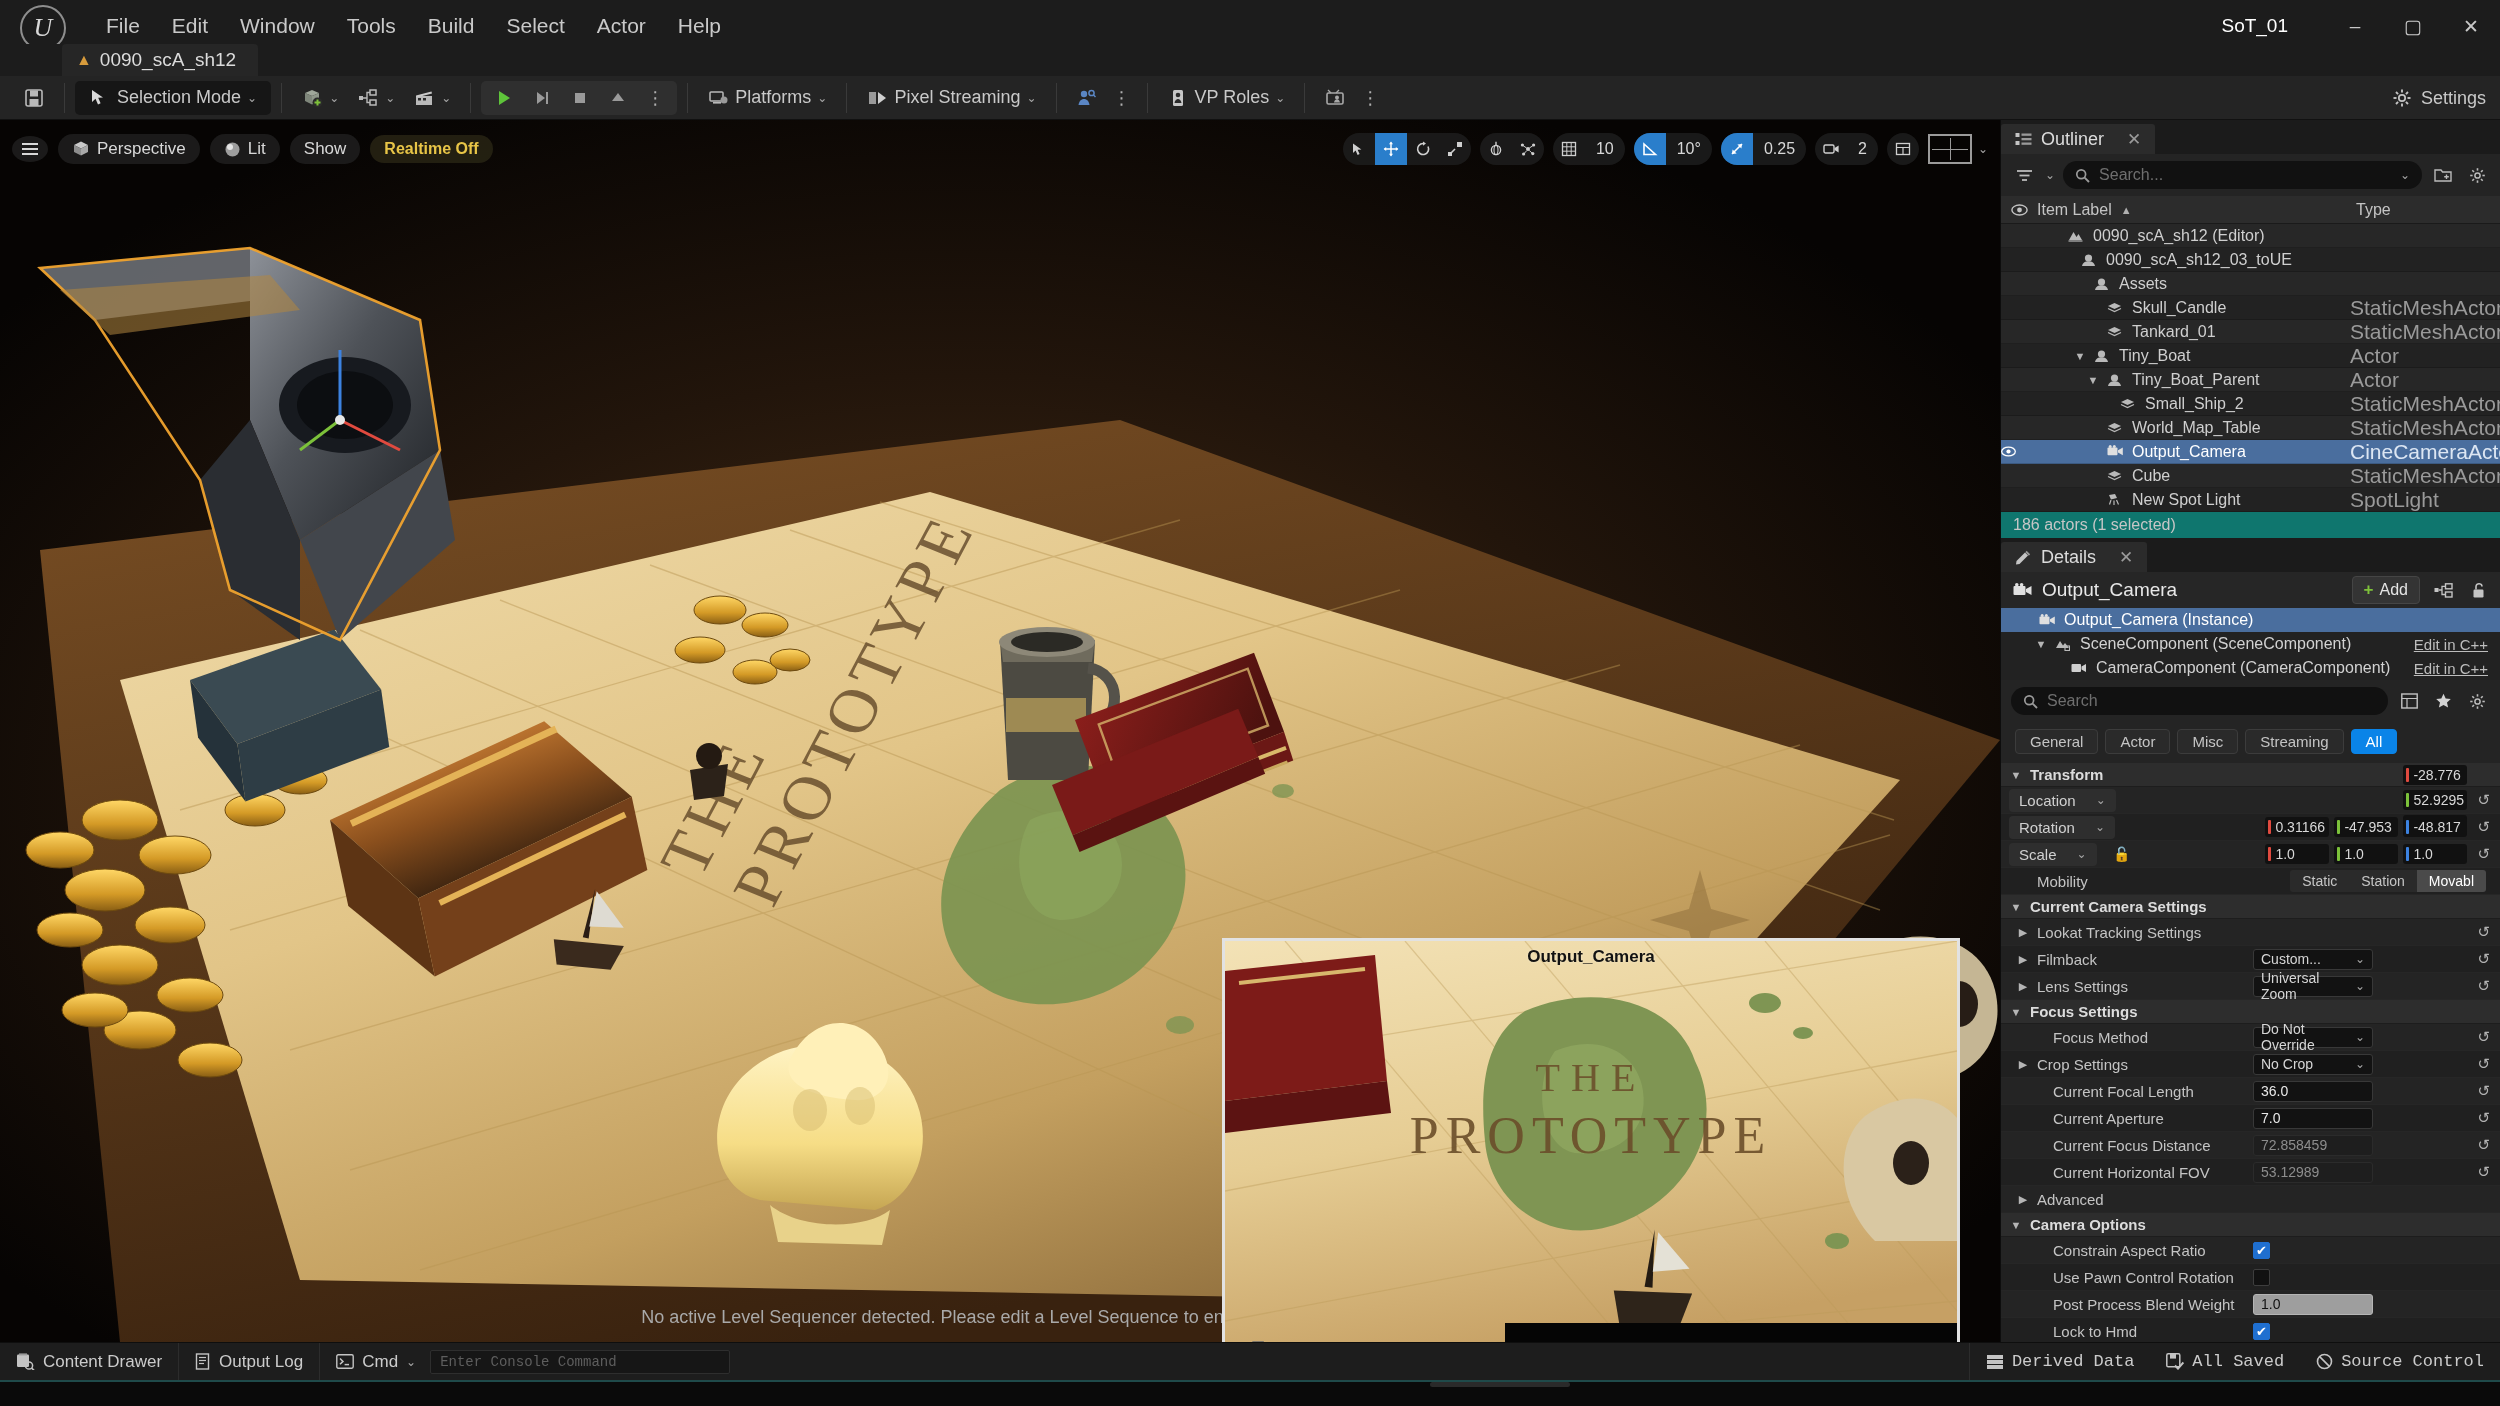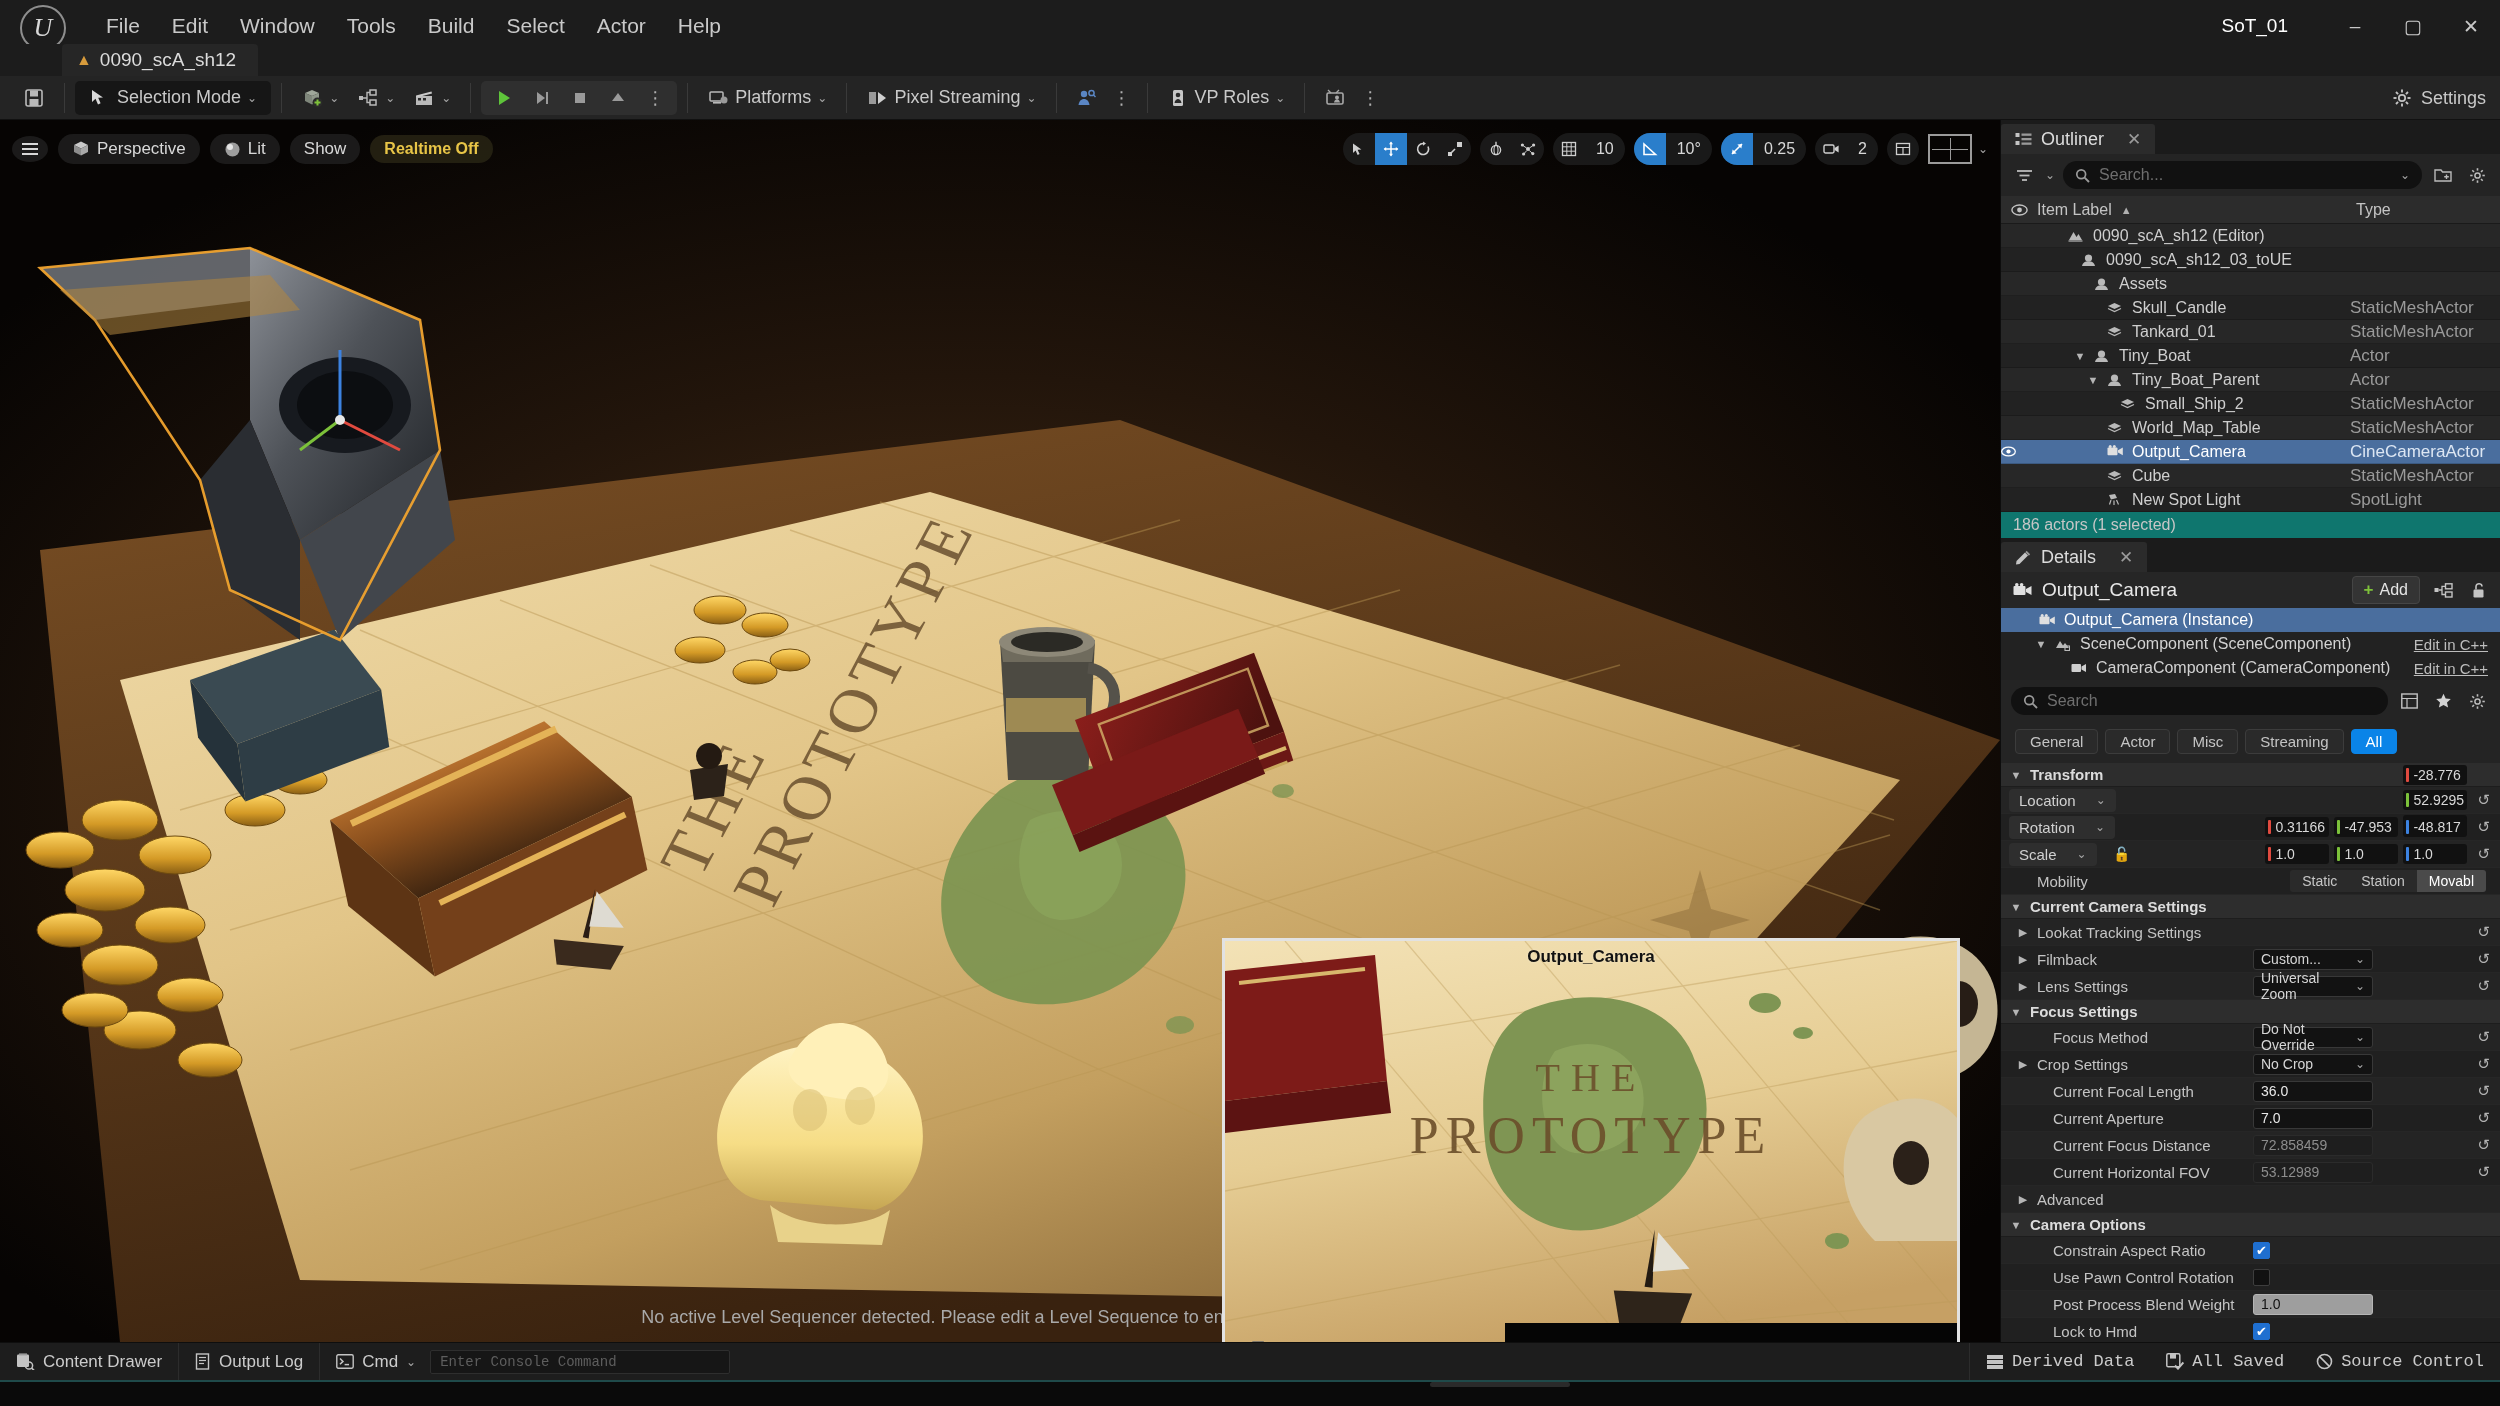--- a/index.html
+++ b/index.html
@@ -159,21 +159,21 @@
   .tree { background: #242424; }
   .trow {
     display: flex; align-items: center; height: 24px; font-size: 16px; color: #cfcfcf;
     border-bottom: 1px solid rgba(0,0,0,0.18);
   }
   .trow:nth-child(odd) { background: #272727; }
   .trow:nth-child(even) { background: #222; }
   .trow.sel { background: #4a6e9e !important; color: #fff; }
   .trow .eye { width: 26px; text-align: center; font-size: 14px; color: #cfcfcf; flex: none; }
   .trow .nm { flex: 1; display: flex; align-items: center; gap: 7px; overflow: hidden; white-space: nowrap; }
-  .trow .ty { width: 150px; font-size: 17px; color: #9a9a9a; white-space: nowrap; overflow: hidden; margin-left: 8px; }
+  .trow .ty { width: 150px; font-size: 21px; color: #9a9a9a; white-space: nowrap; overflow: hidden; margin-left: 8px; }
   .trow.sel .ty { color: #dce6f3; }
   .arrow { width: 14px; font-size: 11px; color: #b5b5b5; flex: none; text-align: center; }
   .tico { font-size: 14px; color: #b9b9b9; flex: none; width: 18px; text-align: center; }
 
   .statusline { height: 26px; background: #0f766e; display: flex; align-items: center; padding-left: 12px; font-size: 16px; color: #c6c6c6; }
 
   
   .details { background: #222; }
   .dhead {
     display: flex; align-items: center; height: 36px; background: #262626;

